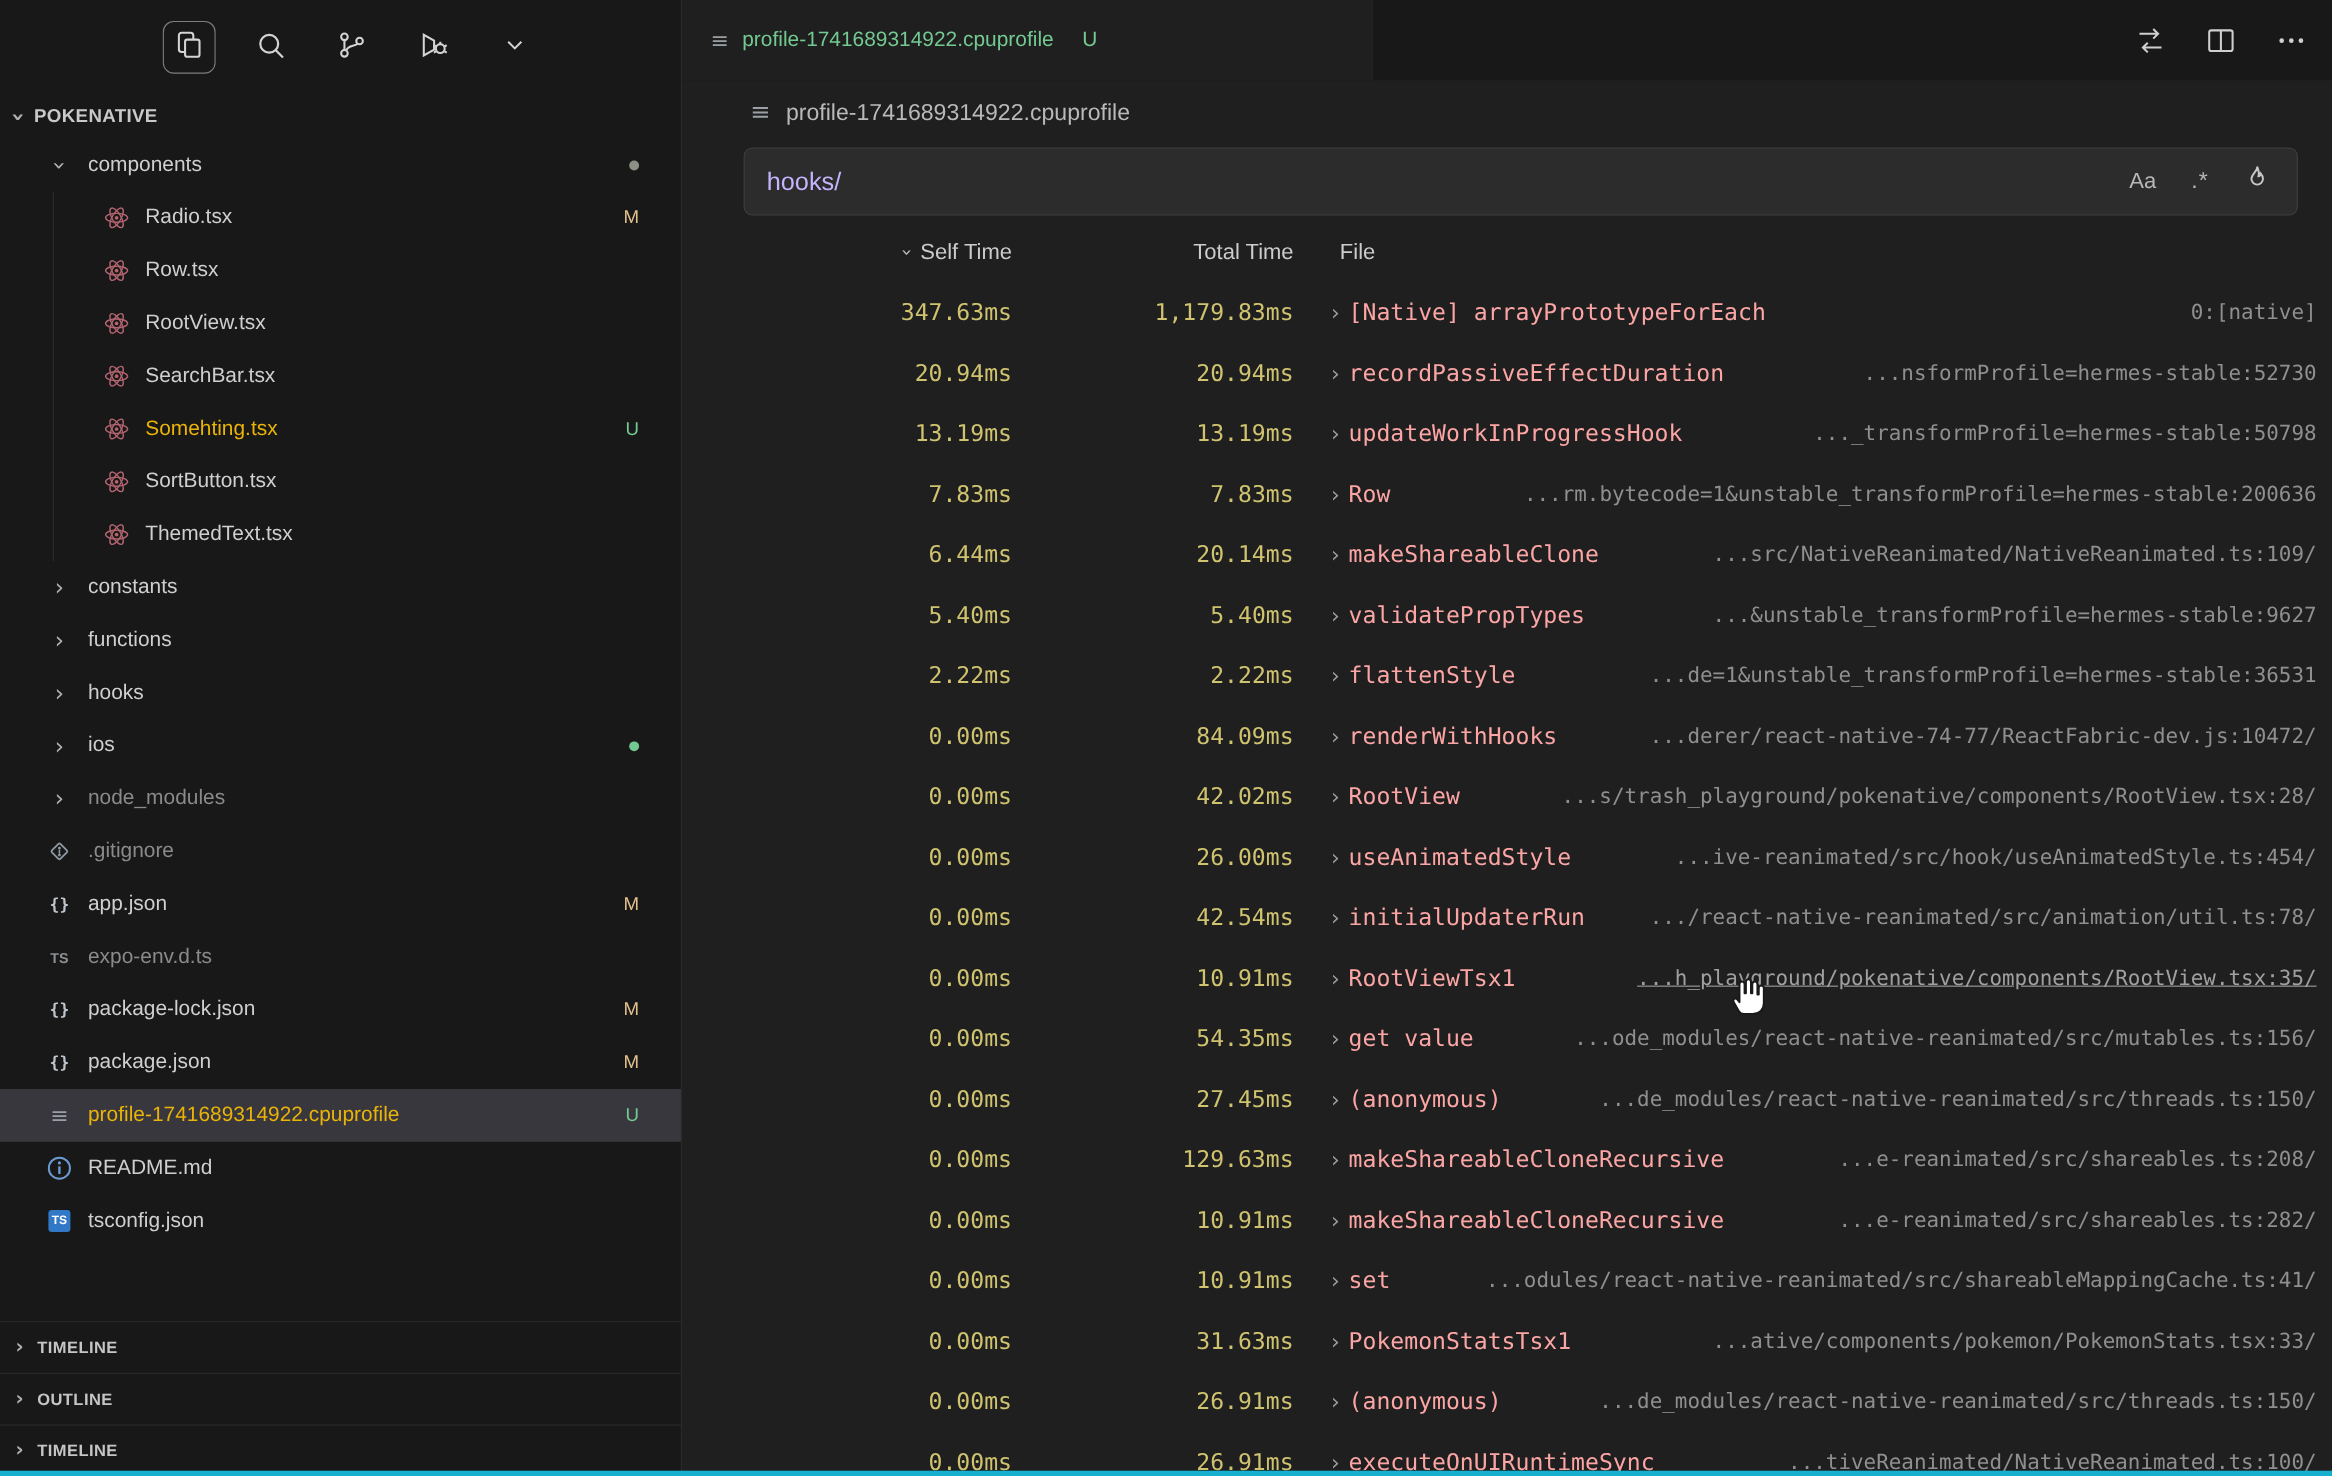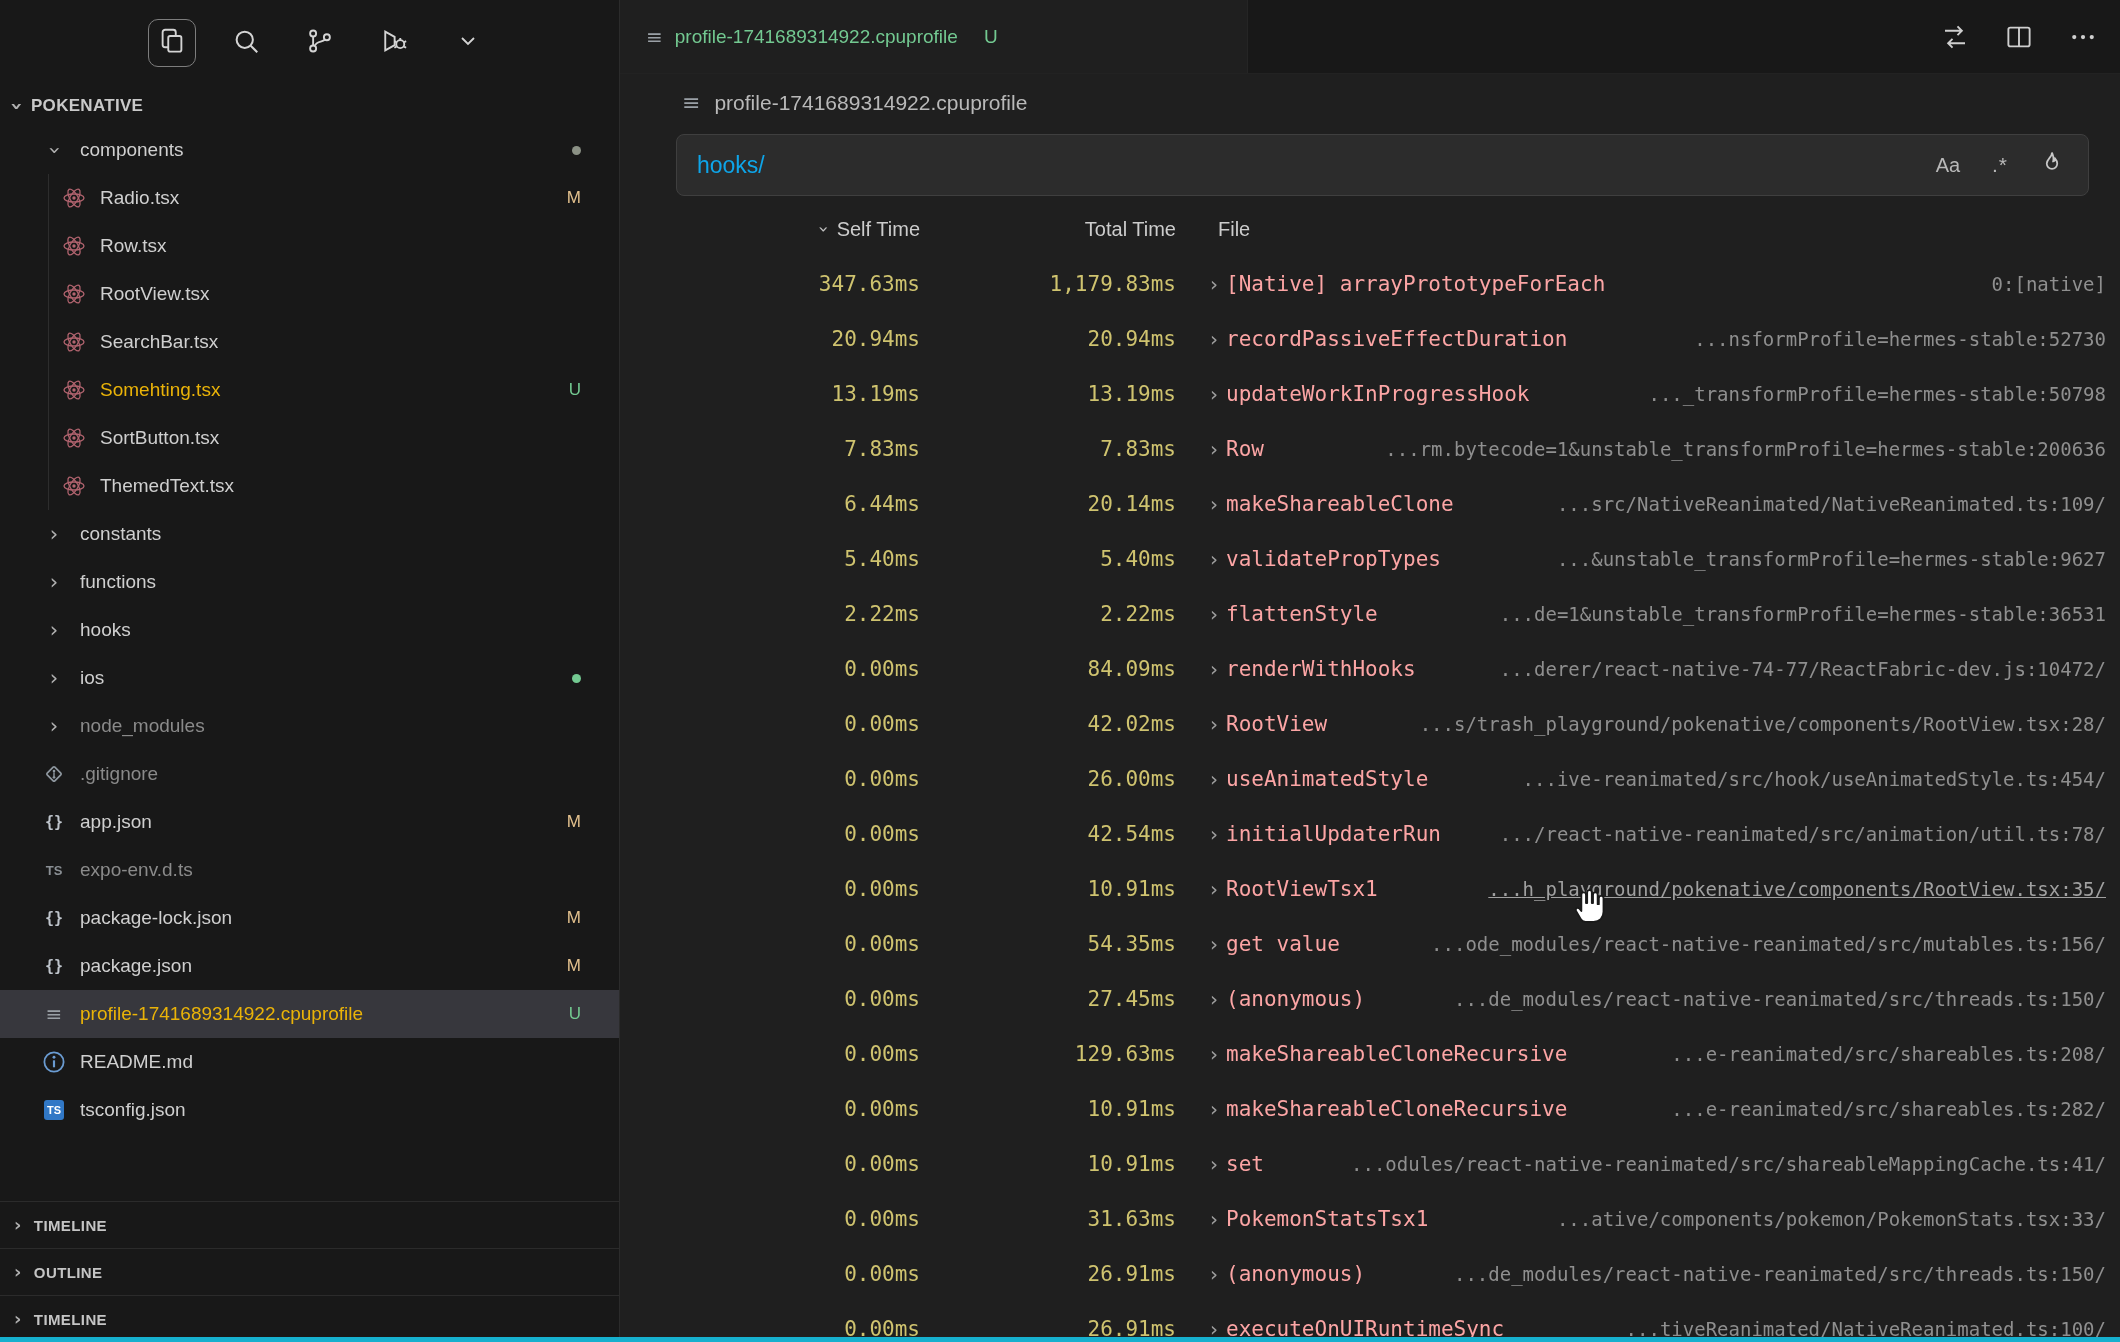--- a/index.html
+++ b/index.html
@@ -17,21 +17,21 @@
   .act-btn svg { width:30px; height:30px; }
   .act-btn.small svg { width:24px; height:24px; }
 
   .ws-header { height:40px; display:flex; align-items:center; gap:10px; padding-left:12px; font-size:17px; font-weight:700; letter-spacing:.3px; color:#c9c9c9; flex:none; cursor:pointer; }
 
   .tchev { display:inline-block; line-height:1; color:#b0b0b0; font-size:21px; font-family:"DejaVu Sans", sans-serif; }
   .tchev.rot { transform:rotate(90deg); }
 
   .tree { flex:none; }
   .tree-row { height:48px; display:flex; align-items:center; padding:0 38px 0 40px; font-size:19px; color:#cfcfcf; position:relative; cursor:pointer; }
-  .tree-row.child { padding-left:60px; }
+  .tree-row.child { padding-left:92px; }
   .tree-row.child::before { content:""; position:absolute; left:48px; top:0; bottom:0; width:1px; background:#2d2d2d; }
   .tree-row.selected { background:#37373d; }
   .tree-icon { width:28px; height:28px; margin-right:12px; display:grid; place-items:center; flex:none; }
   .tree-icon svg { width:24px; height:24px; }
   .tree-label.dim { color:#8a8a8a; }
   .tree-label.green { color:#eab308; }
   .badge { margin-left:auto; font-size:17px; font-weight:400; }
   .badge.m { color:#e2c08d; }
   .badge.u { color:#73c991; }
   .dot { margin-left:auto; width:9px; height:9px; border-radius:50%; }
@@ -55,21 +55,21 @@
   .tab-title { color:#73c991; }
   .tab-badge { color:#73c991; margin-left:14px; }
   .tab-actions { margin-left:auto; display:flex; align-items:center; gap:30px; padding-right:20px; }
   .tab-actions .act-ico { width:34px; height:34px; display:grid; place-items:center; cursor:pointer; }
   .tab-actions svg { width:30px; height:30px; }
 
   .editor-header { height:58px; flex:none; display:flex; align-items:center; gap:14px; padding-left:62px; font-size:21px; color:#b9b9b9; }
   .editor-header .ico-lines { font-size:22px; }
 
   .searchwrap { flex:none; margin:2px 31px 0 56px; height:62px; background:#2c2c2c; border:1px solid #3f3f3f; border-radius:8px; display:flex; align-items:center; padding:0 16px 0 20px; cursor:text; }
-  .search-text { font-size:23px; color:#0ea5e9; }
+  .search-text { font-size:23px; color:#c4b5fd; }
   .search-controls { margin-left:auto; display:flex; align-items:center; gap:12px; }
   .ctl { min-width:40px; height:40px; display:grid; place-items:center; color:#b8b8b8; font-size:20px; border-radius:6px; cursor:pointer; }
   .ctl.regex { font-size:21px; letter-spacing:1px; }
   .ctl svg { width:28px; height:28px; }
 
   .thead { flex:none; display:flex; align-items:flex-start; margin-top:22px; height:38px; font-size:20px; color:#cccccc; }
   .h-self { width:300px; display:flex; align-items:center; justify-content:flex-end; gap:10px; cursor:pointer; }
   .h-self .tchev { font-size:17px; color:#c0c0c0; }
   .h-total { width:256px; text-align:right; cursor:pointer; }
   .h-file { margin-left:42px; cursor:pointer; }

